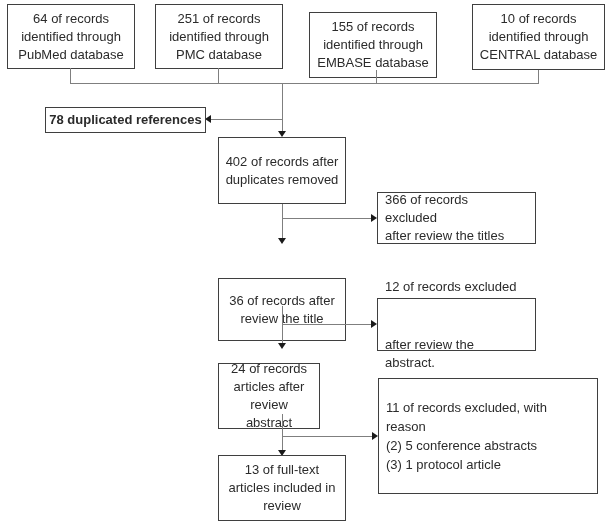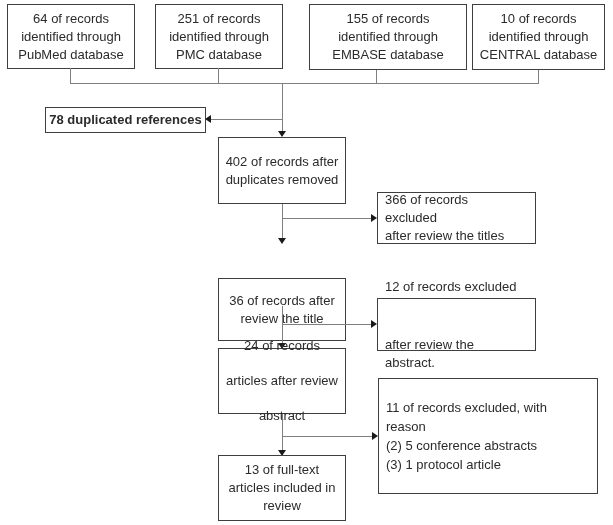--- a/index.html
+++ b/index.html
@@ -41,21 +41,21 @@
   <div class="box center" style="left:7px; top:4px; width:128px; height:65px;">
     <div>64 of records</div>
     <div>identified through</div>
     <div>PubMed database</div>
   </div>
   <div class="box center" style="left:155px; top:4px; width:128px; height:65px;">
     <div>251 of records</div>
     <div>identified through</div>
     <div>PMC database</div>
   </div>
-  <div class="box center" style="left:309px; top:4px; width:158px; height:66px;">
+  <div class="box center" style="left:309px; top:12px; width:128px; height:66px;">
     <div>155 of records</div>
     <div>identified through</div>
     <div>EMBASE database</div>
   </div>
   <div class="box center" style="left:472px; top:4px; width:133px; height:66px;">
     <div>10 of records</div>
     <div>identified through</div>
     <div>CENTRAL database</div>
   </div>
 
@@ -95,21 +95,21 @@
 
   <div class="vline" style="left:282px; top:306px; height:38px;"></div>
   <div class="arr arr-down" style="left:278px; top:343px;"></div>
   <div class="hline" style="left:282px; top:324px; width:90px;"></div>
   <div class="arr arr-right" style="left:371px; top:320px;"></div>
   <div class="box left" style="left:377px; top:298px; width:159px; height:53px;gap:40px;">
     <div>12 of records excluded</div>
     <div>after review the abstract.</div>
   </div>
 
-  <div class="box center" style="left:218px; top:348px; width:128px; height:66px;gap:17px;">
+  <div class="box center" style="left:218px; top:363px; width:102px; height:66px;">
     <div>24 of records</div>
     <div>articles after review</div>
     <div>abstract</div>
   </div>
 
   <div class="vline" style="left:282px; top:414px; height:37px;"></div>
   <div class="arr arr-down" style="left:278px; top:450px;"></div>
   <div class="hline" style="left:282px; top:436px; width:91px;"></div>
   <div class="arr arr-right" style="left:372px; top:432px;"></div>
   <div class="box left" style="left:378px; top:378px; width:220px; height:116px; line-height:19px;">

